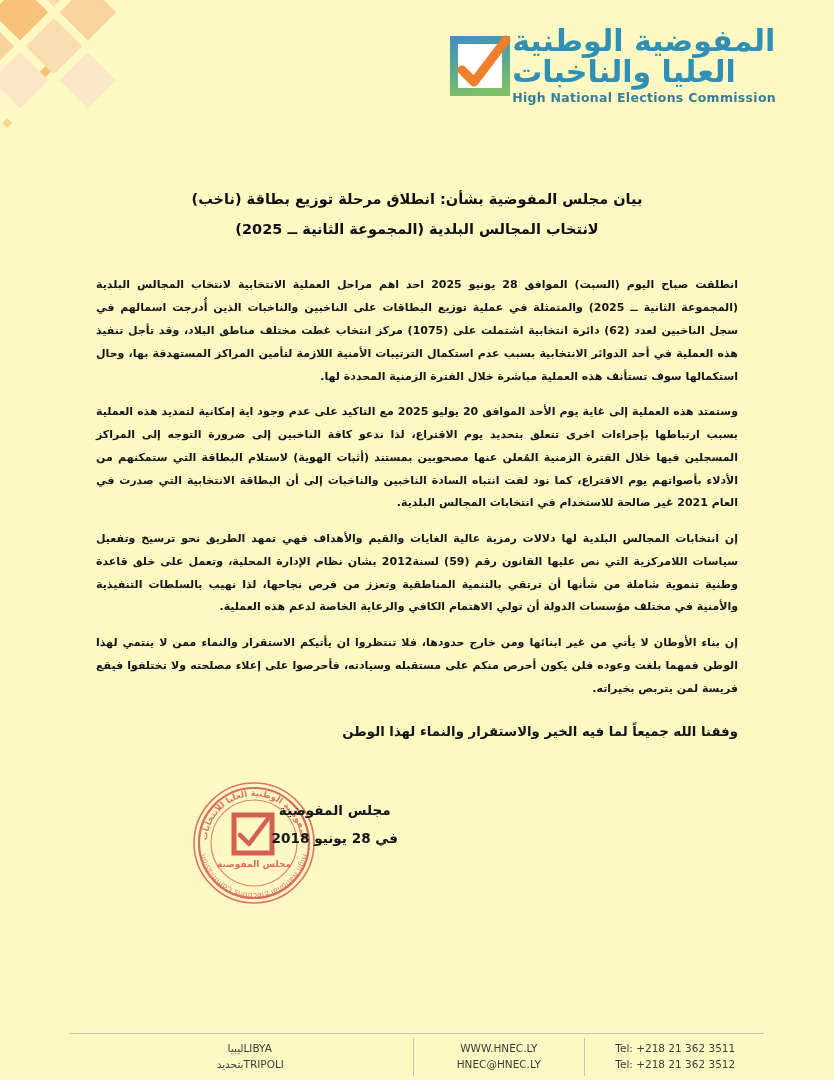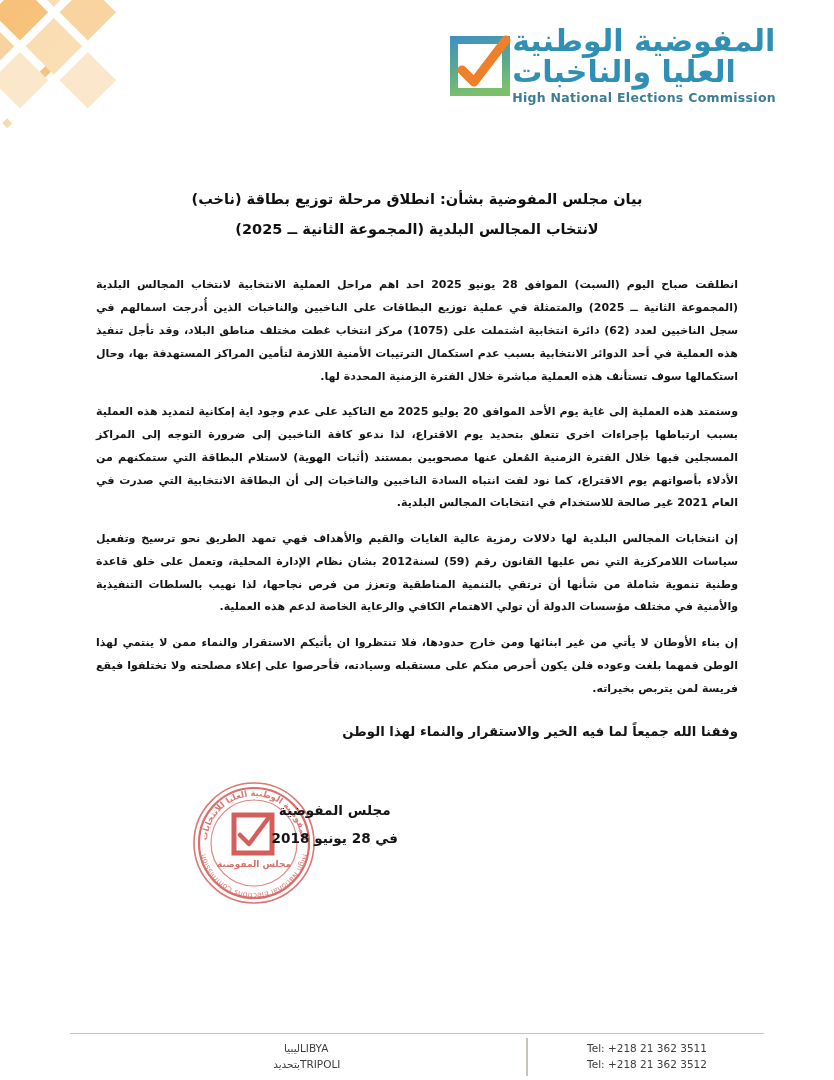--- a/index.html
+++ b/index.html
@@ -7,21 +7,21 @@
     padding: 0;
     background: #d8d8d8;
   }
   body {
     font-family: "DejaVu Sans", "Liberation Sans", sans-serif;
   }
   .page {
     position: relative;
     width: 834px;
     height: 1080px;
-    background: #ffffff;
+    background: #fef9c3;
     overflow: hidden;
   }
 
   
   .deco {
     position: absolute;
     left: -14px;
     top: -16px;
     width: 250px;
     height: 330px;
@@ -302,20 +302,24 @@
   </div>
 
   <div class="footer-rule"></div>
 
   <div class="footer">
     <div class="fcol tel">
       <div class="fline">Tel: +218 21 362 3511</div>
       <div class="fline">Tel: +218 21 362 3512</div>
     </div>
     <div class="fsep"></div>
+    <div class="fcol web">
+      <div class="fline">WWW.HNEC.LY</div>
+      <div class="fline">HNEC@HNEC.LY</div>
+    </div>
     <div class="fsep"></div>
     <div class="fcol city">
       <div class="fline">LIBYA</div>
       <div class="fline">TRIPOLI</div>
     </div>
     <div class="fcol city-ar">
       <div class="fline">ليبيا</div>
       <div class="fline">بتحديد</div>
     </div>
   </div>

